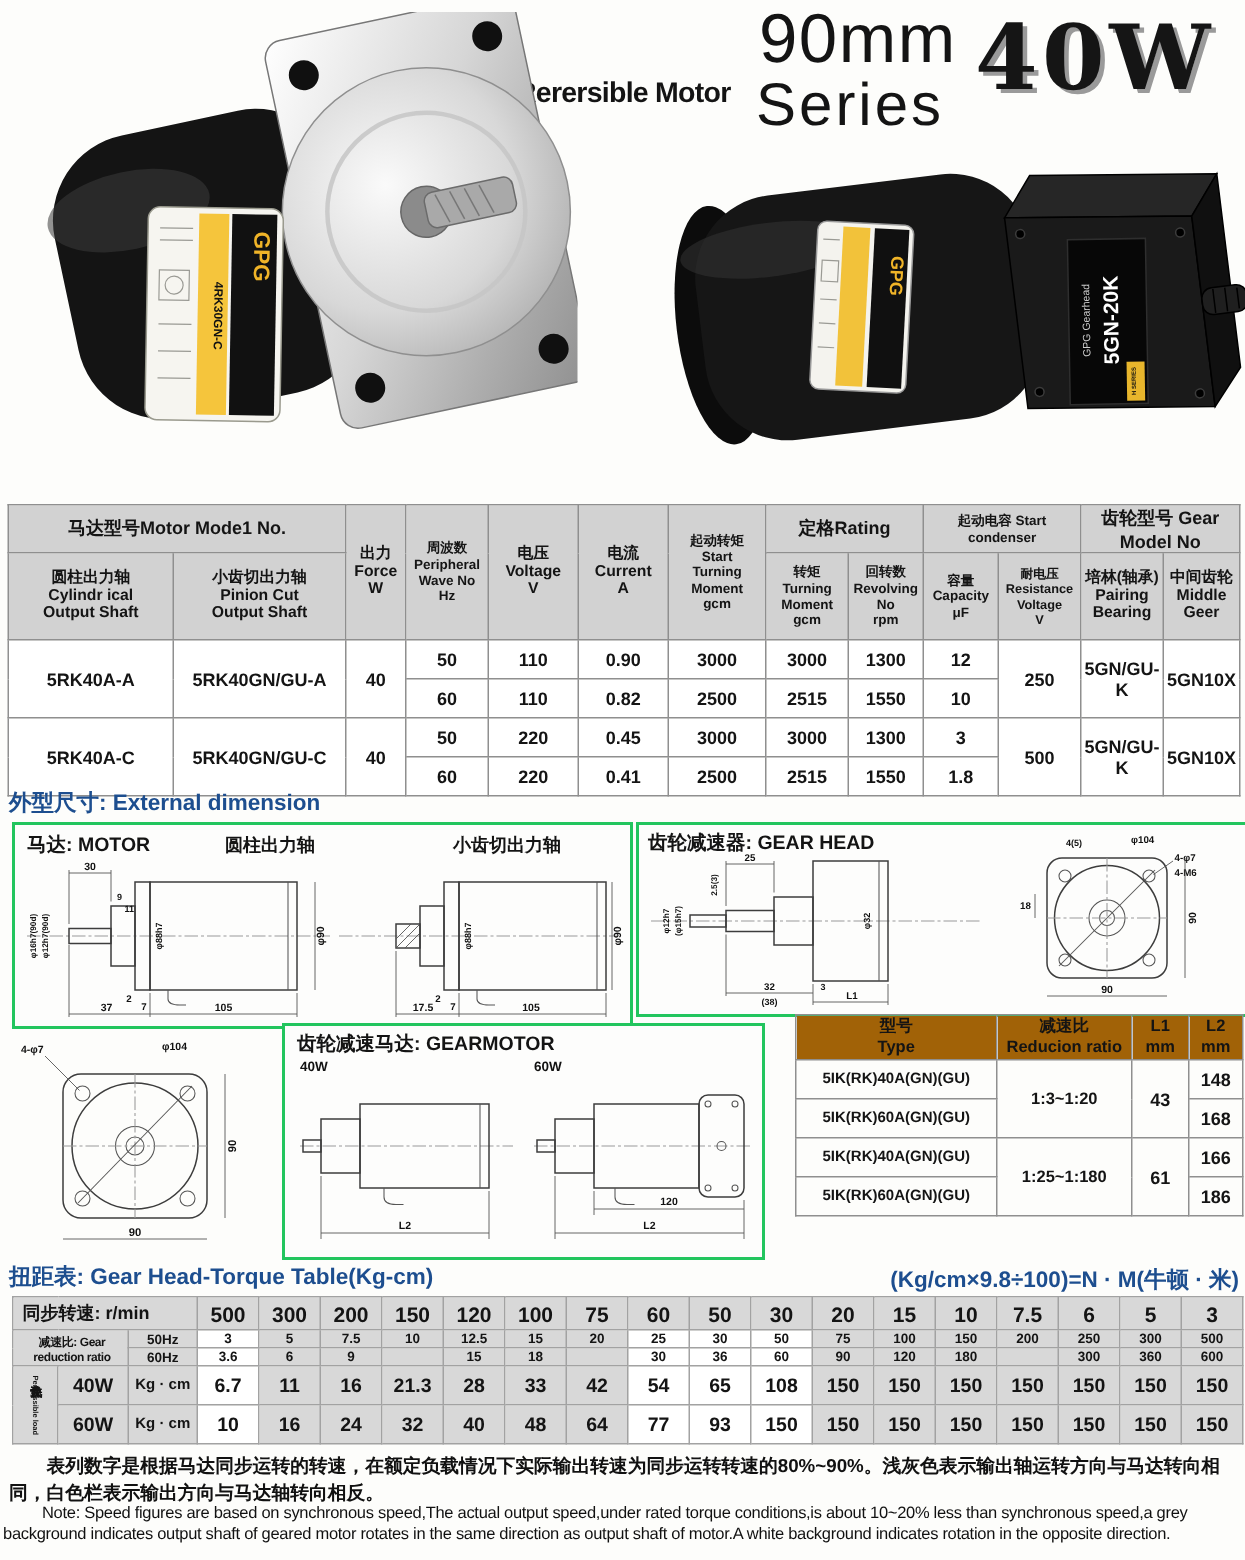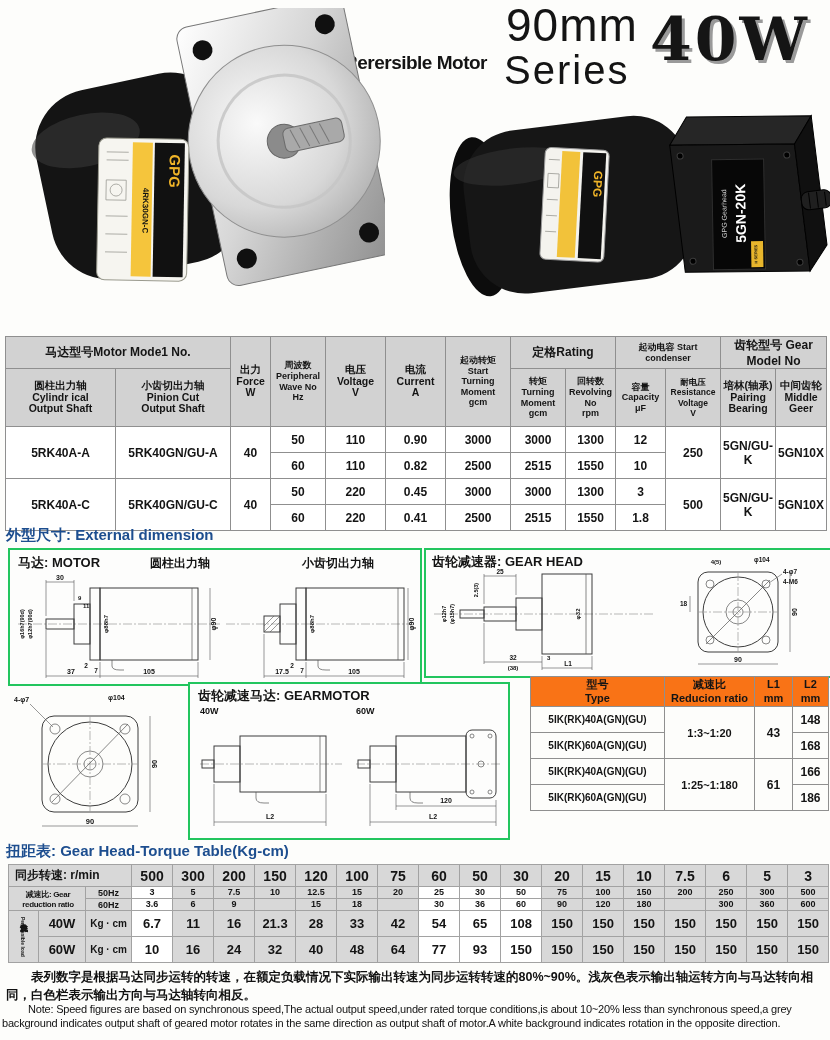--- a/index.html
+++ b/index.html
@@ -26,21 +26,21 @@
   .plabel2{position:absolute;font-size:12px;font-weight:700;white-space:nowrap}
   svg .ol{fill:none;stroke:#3d3d3d;stroke-width:1}
   svg .th{fill:none;stroke:#555;stroke-width:.7}
   svg .cl{fill:none;stroke:#999;stroke-width:.7;stroke-dasharray:9 2 2 2}
   svg .dm{fill:none;stroke:#555;stroke-width:.6}
   svg .ht{fill:none;stroke:#555;stroke-width:.6}
   svg text.d{fill:#111;font-family:"Liberation Sans",sans-serif;font-weight:700}
   
   .lx{width:298px}
   .lx td{border:1px solid #8f8f8f;text-align:center;font-weight:700;padding:0;overflow:hidden}
-  .lx .hd{background:#f97316;font-size:11px;line-height:1.2;white-space:pre-line}
+  .lx .hd{background:#a16207;font-size:11px;line-height:1.2;white-space:pre-line}
   .lx .ty{font-size:10px}.lx .ra{font-size:11px}.lx .num{font-size:12px}
   
   .tq{width:820px}
   .tq td{border:1px solid #a2a2a2;text-align:center;padding:0;background:#d8d8d8;overflow:hidden}
   .tq td.w{background:#fff}
   .tq .spd{font-size:14px;font-weight:700}
   .tq .rt{font-size:9px;font-weight:700;line-height:1}
   .tq .ld{font-size:13px;font-weight:700}
   .tq .lab{font-size:12px;font-weight:700;text-align:left;padding-left:6px}
   .tq .rlab{font-size:8px;font-weight:700;text-align:center;padding-left:2px;letter-spacing:-.3px}
@@ -493,20 +493,21 @@
       <td class="num">166</td>
     </tr>
     <tr style="height:26px">
       <td class="ty">5IK(RK)60A(GN)(GU)</td>
       <td class="num">186</td>
     </tr>
   </tbody>
     </table>
 
   <div class="stitle" style="left:6px;top:842px">扭距表:  Gear Head-Torque Table(Kg-cm)</div>
+  <div class="stitle" style="left:430px;top:844px;width:396px;text-align:right">(Kg/cm×9.8÷100)=N · M(牛顿 · 米)</div>
 
   <table class="tq abs" style="left:8px;top:864px">
     <colgroup>
         <col style="width:30px">
         <col style="width:47px">
         <col style="width:46px">
         <col style="width:41px">
         <col style="width:41px">
         <col style="width:41px">
         <col style="width:41px">

